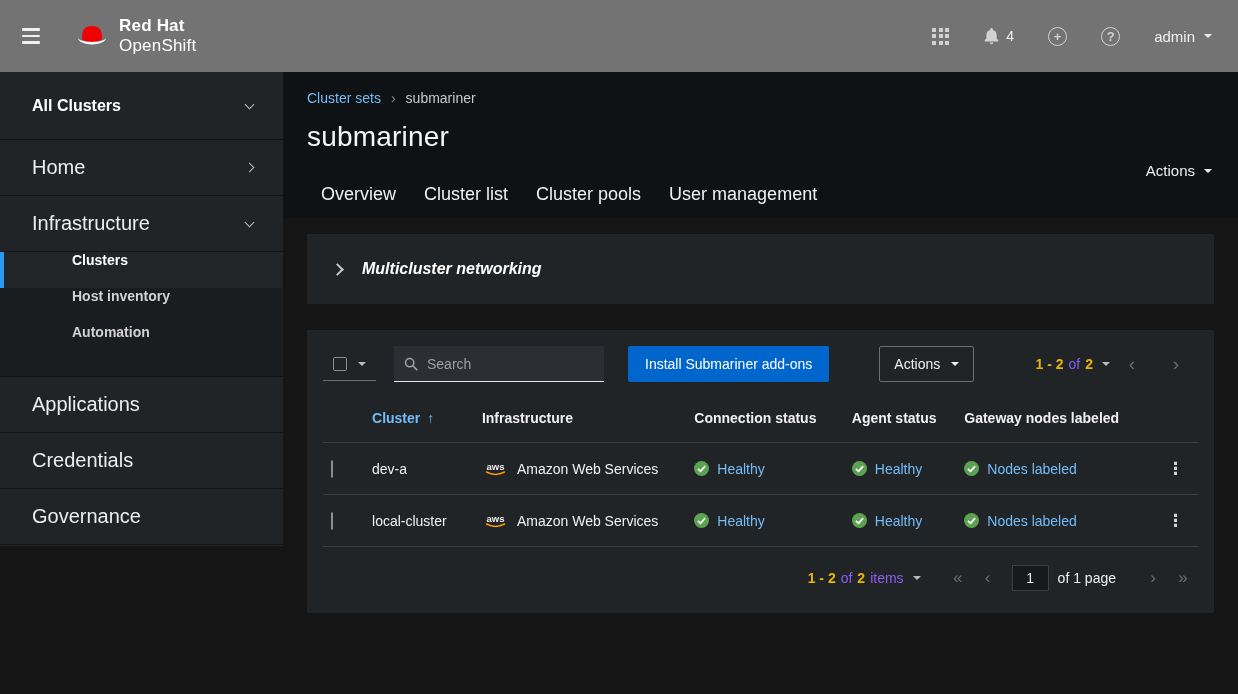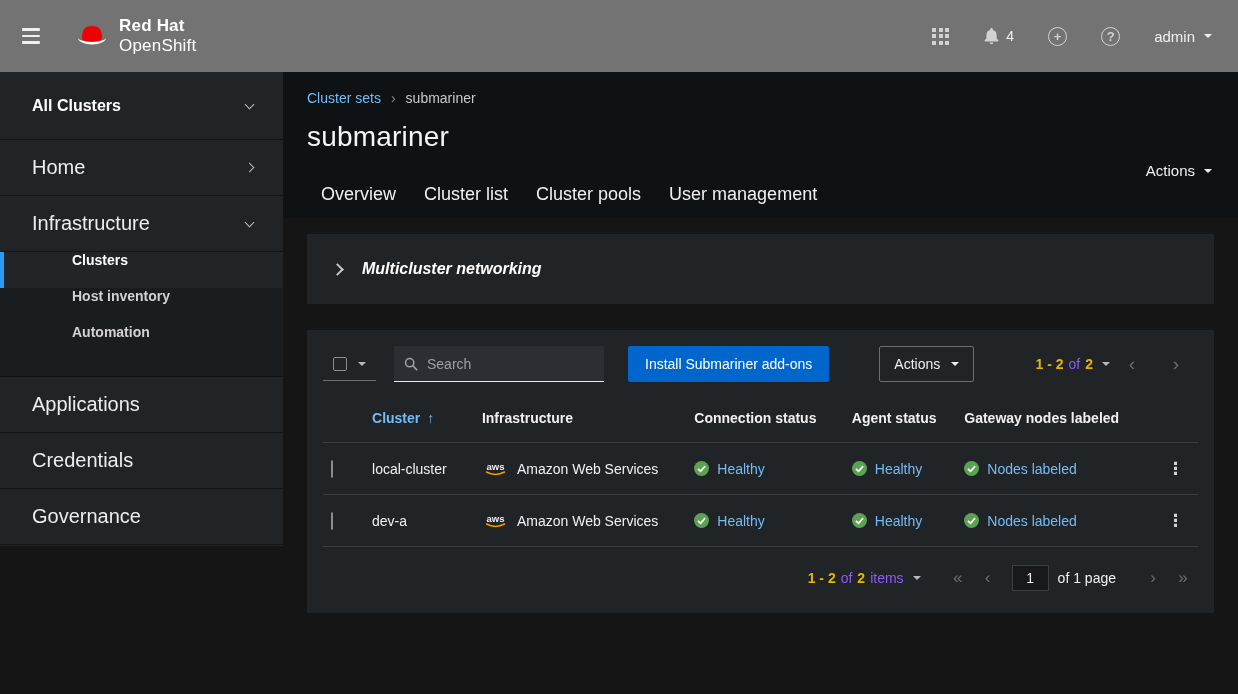--- a/index.html
+++ b/index.html
@@ -275,21 +275,21 @@
             <th>Infrastructure</th>
             <th>Connection status</th>
             <th>Agent status</th>
             <th>Gateway nodes labeled</th>
             <th></th>
           </tr>
         </thead>
         <tbody>
           <tr class="body-row">
             <td><span class="checkbox"></span></td>
-            <td><span class="cluster-name">local-cluster</span></td>
+            <td><span class="cluster-name">dev-a</span></td>
             <td>
               <span class="cell-flex">
                 <svg width="27" height="17" viewBox="0 0 27 17">
                   <text x="13.5" y="9.5" text-anchor="middle" font-size="9.5" font-weight="bold" fill="#f0f0f0" font-family="Liberation Sans, sans-serif">aws</text>
                   <path d="M4.5 12 Q13.5 16.8 22.5 12" stroke="#ff9900" stroke-width="1.5" fill="none" stroke-linecap="round"></path>
                 </svg>
                 <span>Amazon Web Services</span>
               </span>
             </td>
             <td>
@@ -316,21 +316,21 @@
                   <circle cx="8" cy="8" r="8" fill="#5ba352"></circle>
                     <path d="M4.2 8.3 L7 11 L11.8 5.5" stroke="#fff" stroke-width="1.8" fill="none"></path>
                 </svg>
                 <span class="status-link">Nodes labeled</span>
               </span>
             </td>
             <td><button class="kebab">⋮</button></td>
           </tr>
           <tr class="body-row">
             <td><span class="checkbox"></span></td>
-            <td><span class="cluster-name">dev-a</span></td>
+            <td><span class="cluster-name">local-cluster</span></td>
             <td>
               <span class="cell-flex">
                 <svg width="27" height="17" viewBox="0 0 27 17">
                   <text x="13.5" y="9.5" text-anchor="middle" font-size="9.5" font-weight="bold" fill="#f0f0f0" font-family="Liberation Sans, sans-serif">aws</text>
                   <path d="M4.5 12 Q13.5 16.8 22.5 12" stroke="#ff9900" stroke-width="1.5" fill="none" stroke-linecap="round"></path>
                 </svg>
                 <span>Amazon Web Services</span>
               </span>
             </td>
             <td>

